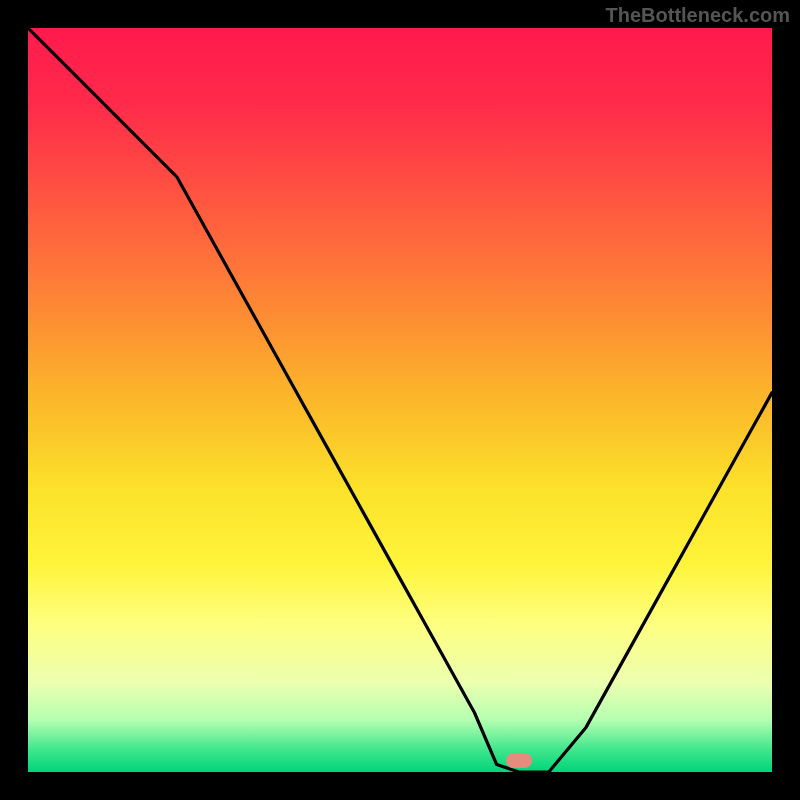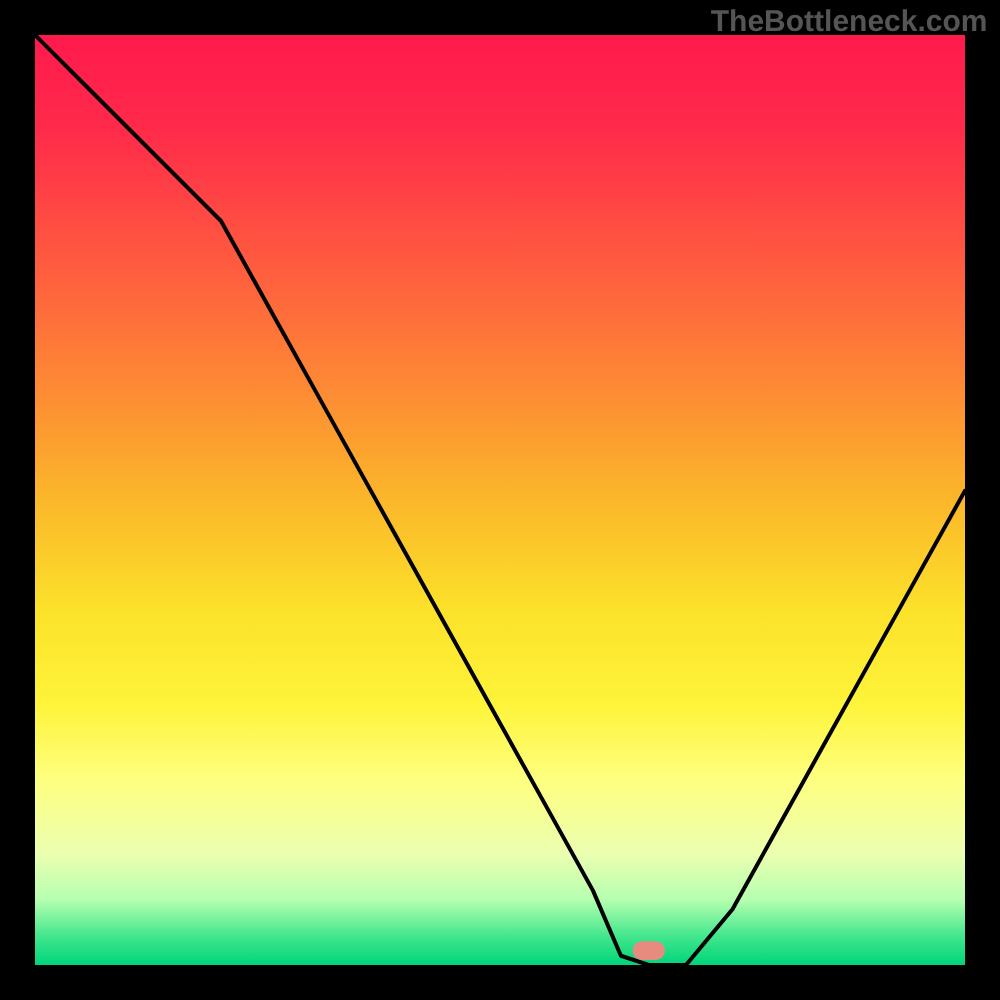--- a/index.html
+++ b/index.html
@@ -9,21 +9,21 @@
     height: 800px;
     background: #000;
     position: relative;
   }
   .watermark {
     position: absolute;
     top: 4px;
     right: 10px;
     color: #555;
     font-family: Arial, Helvetica, sans-serif;
-    font-size: 24px;
+    font-size: 20px;
     font-weight: bold;
     z-index: 5;
   }
   .plot {
     position: absolute;
     left: 28px;
     top: 28px;
     width: 744px;
     height: 744px;
     background: linear-gradient(

